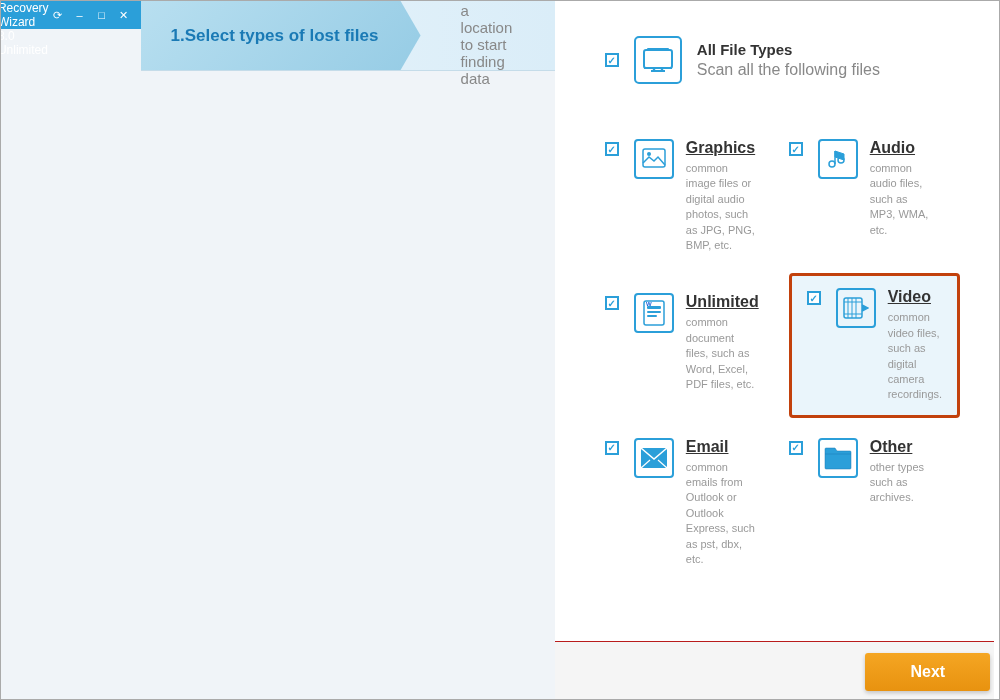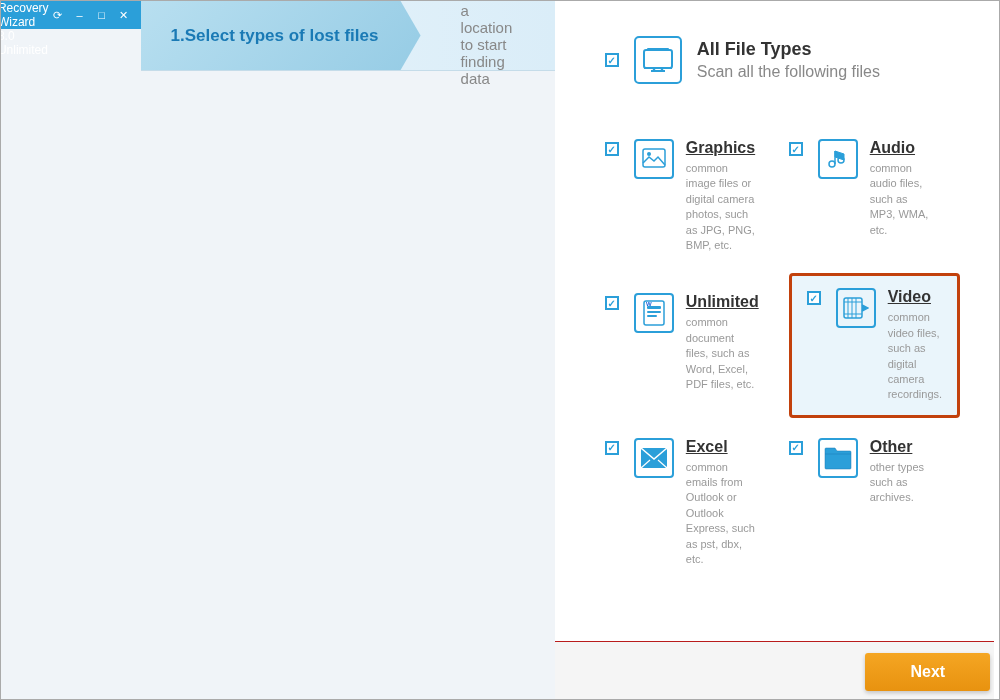--- a/index.html
+++ b/index.html
@@ -114,21 +114,21 @@
       border: 2px solid #2b9fd9;
       border-radius: 5px;
       display: flex;
       align-items: center;
       justify-content: center;
       margin-right: 15px;
       color: #2b9fd9;
       font-size: 22px;
     }
     .file-info h3 {
-      font-size: 18px;
+      font-size: 15px;
       color: #333;
       font-weight: bold;
       margin-bottom: 3px;
     }
     .file-info p {
       font-size: 16px;
       color: #888;
     }
 
     
@@ -279,21 +279,21 @@
         </div>
         <div class="file-icon-sm">
           <svg width="24" height="22" viewBox="0 0 24 22" fill="none">
             <rect x="1" y="1" width="22" height="18" rx="2" stroke="#2b9fd9" stroke-width="1.5" fill="none"></rect>
             <circle cx="7" cy="6" r="2" fill="#2b9fd9"></circle>
             <polyline points="1,15 7,9 12,13 16,9 23,17" stroke="#2b9fd9" stroke-width="1.5" fill="none"></polyline>
           </svg>
         </div>
         <div class="file-info">
           <h3>Graphics</h3>
-          <p>common image files or digital camera photos, such as JPG, PNG, BMP, etc.</p>
+          <p>common image files or digital audio photos, such as JPG, PNG, BMP, etc.</p>
         </div>
       </div>
 
       <div class="file-type-item">
         <div class="checkbox-wrap">
           <div class="checkbox checked"></div>
         </div>
         <div class="file-icon-sm">
           <svg width="24" height="24" viewBox="0 0 24 24" fill="none">
             <path d="M9 4 L9 17" stroke="#2b9fd9" stroke-width="1.5"></path>
@@ -354,21 +354,21 @@
         </div>
         <div class="file-icon-sm">
           <svg width="28" height="22" viewBox="0 0 28 22" fill="none">
             <rect x="1" y="1" width="26" height="20" rx="2" fill="#2b9fd9"></rect>
             <polyline points="1,1 14,12 27,1" stroke="white" stroke-width="1.5" fill="none"></polyline>
             <line x1="1" y1="21" x2="10" y2="13" stroke="white" stroke-width="1.2"></line>
             <line x1="27" y1="21" x2="18" y2="13" stroke="white" stroke-width="1.2"></line>
           </svg>
         </div>
         <div class="file-info">
-          <h3>Excel</h3>
+          <h3>Email</h3>
           <p>common emails from Outlook or Outlook Express, such as pst, dbx, etc.</p>
         </div>
       </div>
 
       <div class="file-type-item">
         <div class="checkbox-wrap">
           <div class="checkbox checked"></div>
         </div>
         <div class="file-icon-sm">
           <svg width="28" height="24" viewBox="0 0 28 24" fill="none">

